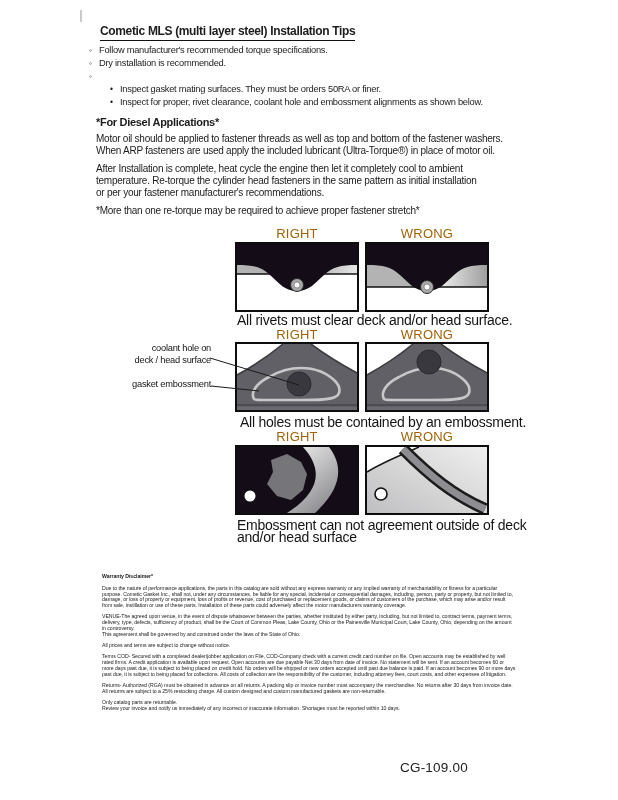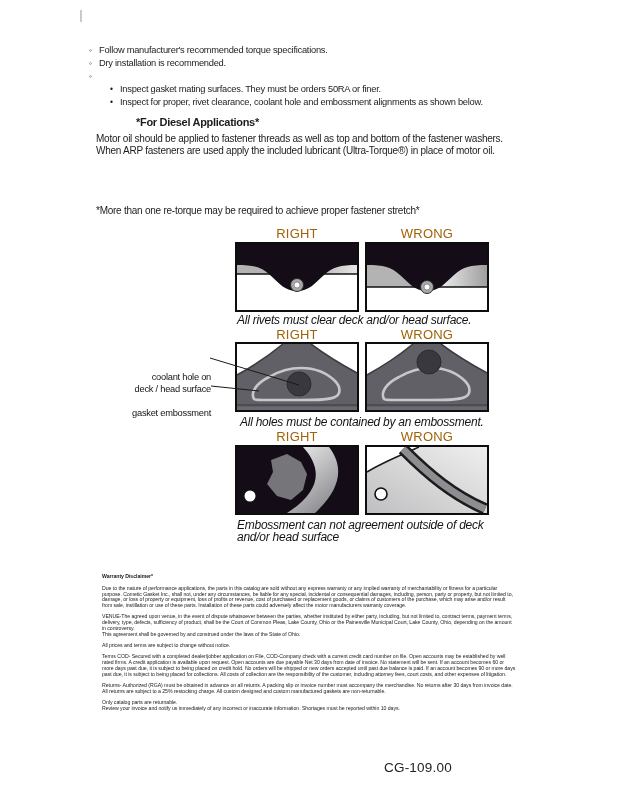--- a/index.html
+++ b/index.html
@@ -10,52 +10,53 @@
   .crop-mark{left:80px;top:10px;width:2px;height:12px;background:#c9c9c9;}
 
   .title{left:100px;top:24px;font-size:12px;font-weight:bold;letter-spacing:-0.35px;
          border-bottom:1.5px solid #111;padding-bottom:2px;white-space:nowrap;}
 
   .tips{left:89px;top:44px;font-size:9.3px;letter-spacing:-0.25px;line-height:12.9px;}
   .tip{display:flex;white-space:nowrap;}
   .tip .marker{flex:0 0 10px;width:10px;font-size:8.5px;}
   .tip.sub{margin-left:21px;}
 
-  .diesel-h{left:96px;top:116px;font-size:11px;font-weight:bold;letter-spacing:-0.3px;margin-left:40px;}
+  .diesel-h{left:96px;top:116px;font-size:11px;font-weight:bold;letter-spacing:-0.3px;}
   .body-par{left:96px;width:440px;font-size:10px;letter-spacing:-0.25px;line-height:12.2px;white-space:pre-line;}
   .p1{top:133px}.p2{top:163px}.p3{top:205px}
 
   .dia-label{width:124px;text-align:center;font-size:13px;letter-spacing:0.2px;color:#a16207;}
   .colL{left:235px}.colR{left:365px}
   .lblrow1{top:226px}.lblrow2{top:327px}.lblrow3{top:429px}
   .panel{width:120px;height:66px;border:2px solid #0d0d0d;background:#fff;}
   .panrow1{top:242px}.panrow2{top:342px}.panrow3{top:445px}
   .panel svg{display:block;}
 
-  .cap{font-size:12px;letter-spacing:-0.25px;white-space:pre-line;line-height:11.5px;color:#141414;font-style:italic;}
+  .cap{font-size:14px;letter-spacing:-0.25px;white-space:pre-line;line-height:11.5px;color:#141414;}
   .cap1{left:237px;top:315px}.cap2{left:240px;top:417px}.cap3{left:237px;top:520px}
 
   .callout{text-align:right;font-size:9.3px;letter-spacing:-0.25px;line-height:11.5px;
-           white-space:pre-line;width:110px;color:#141414;margin-top:29px;}
+           white-space:pre-line;width:110px;color:#141414;}
   .co1{left:101px;top:343px}.co2{left:101px;top:379px}
   .leaders{left:205px;top:350px;}
 
   .legal{left:102px;top:574px;width:414px;font-size:5.2px;letter-spacing:-0.05px;line-height:5.8px;color:#222;}
   .legal .lh{font-weight:bold;margin:0 0 6px 0;}
   .legal p{margin:0 0 5.5px 0;white-space:pre-line;}
 
-  .page-code{left:384px;top:760px;font-size:13.5px;letter-spacing:0.2px;color:#222;}
+  .page-code{left:400px;top:760px;font-size:13.5px;letter-spacing:0.2px;color:#222;}
 </style>
 </head>
 <body>
 
 <div class="page">
 
   <div class="abs crop-mark"></div>
 
+  <div class="abs title">Cometic MLS (multi layer steel) Installation Tips</div>
 
   <div class="abs tips">
     <div class="tip">
         <span class="marker">◦</span>
         <span>Follow manufacturer's recommended torque specifications.</span>
       </div>
     <div class="tip">
         <span class="marker">◦</span>
         <span>Dry installation is recommended.</span>
       </div>
@@ -68,20 +69,23 @@
       </div>
     <div class="tip sub">
         <span class="marker">•</span>
         <span>Inspect for proper, rivet clearance, coolant hole and embossment alignments as shown below.</span>
       </div>
   </div>
 
   <div class="abs diesel-h">*For Diesel Applications*</div>
   <div class="abs body-par p1">Motor oil should be applied to fastener threads as well as top and bottom of the fastener washers.
 When ARP fasteners are used apply the included lubricant (Ultra-Torque®) in place of motor oil.</div>
+  <div class="abs body-par p2">After Installation is complete, heat cycle the engine then let it completely cool to ambient
+temperature. Re-torque the cylinder head fasteners in the same pattern as initial installation
+or per your fastener manufacturer's recommendations.</div>
   <div class="abs body-par p3">*More than one re-torque may be required to achieve proper fastener stretch*</div>
 
   <div class="abs dia-label colL lblrow1">RIGHT</div>
   <div class="abs dia-label colR lblrow1">WRONG</div>
 
   <div class="abs panel colL panrow1">
     <svg width="120" height="66" viewBox="0 0 120 66">
       <rect width="120" height="66" fill="#ffffff"></rect>
       <defs>
         <linearGradient id="g1r" x1="0" y1="0" x2="1" y2="0">

